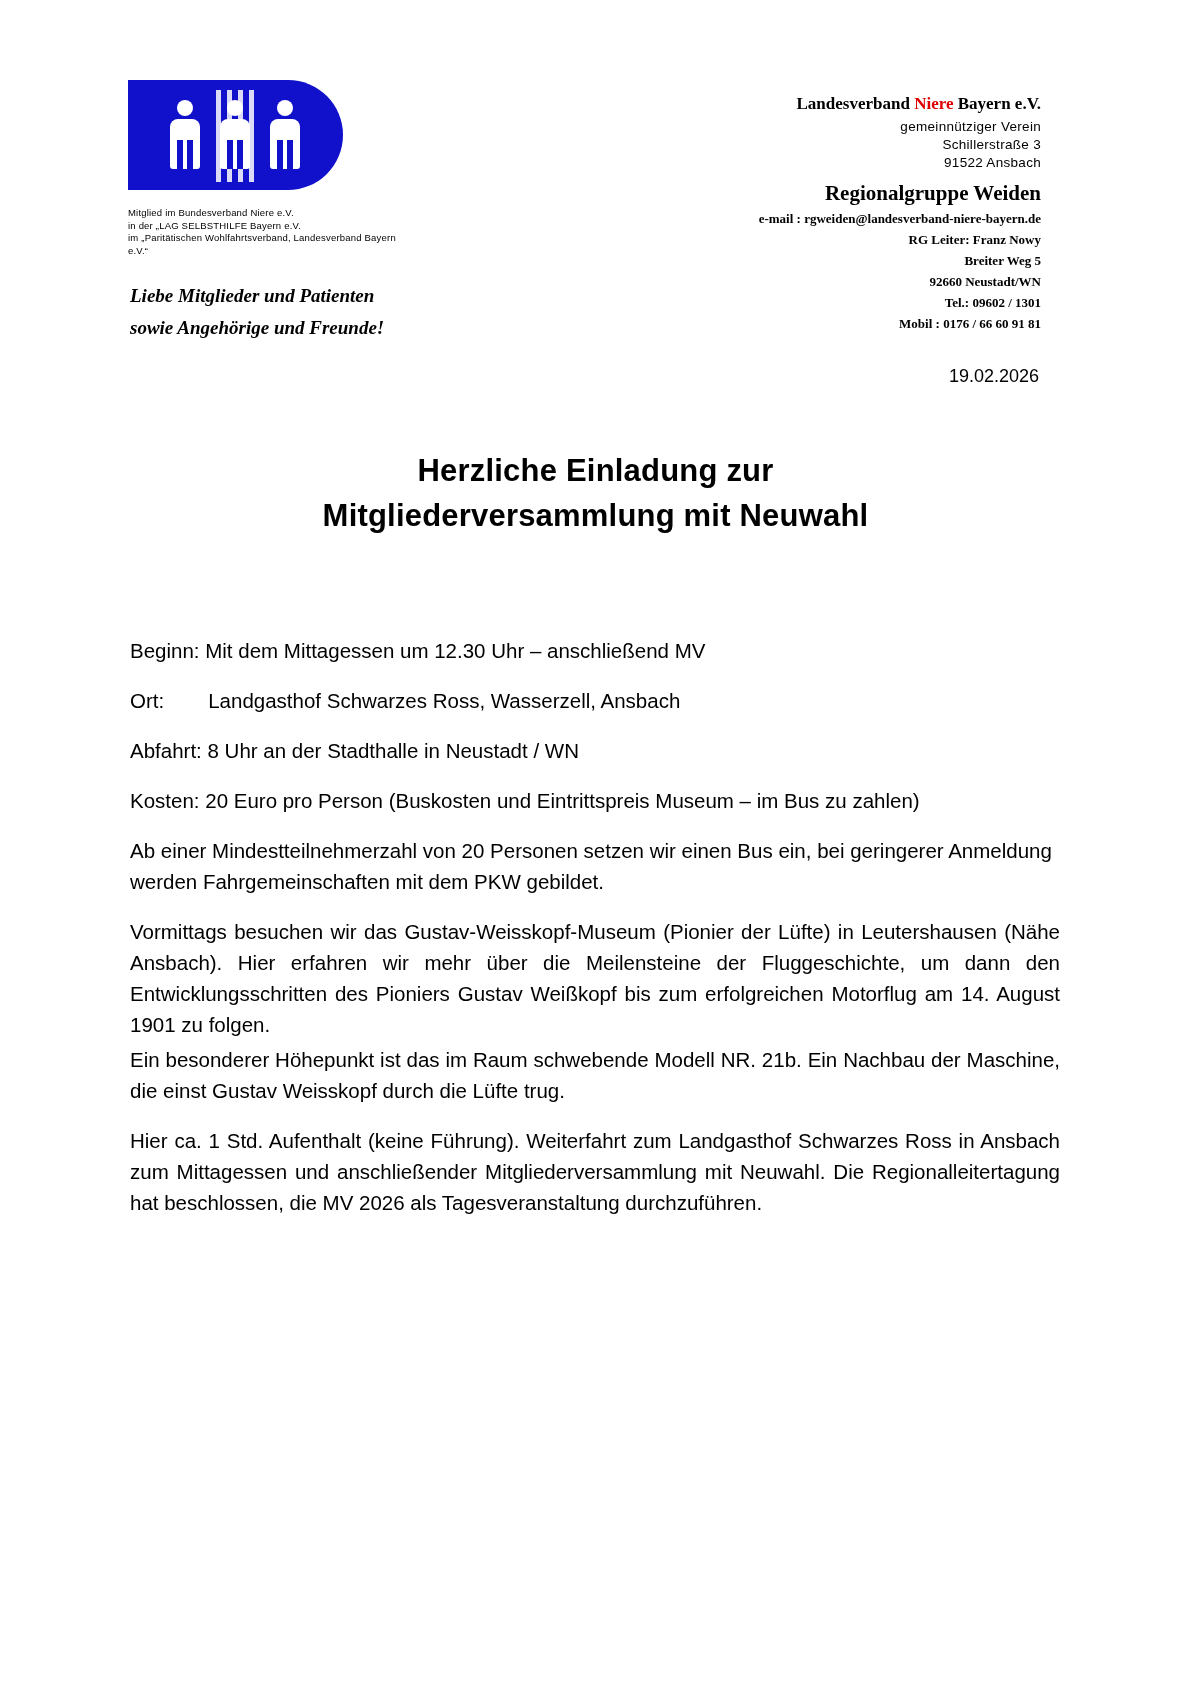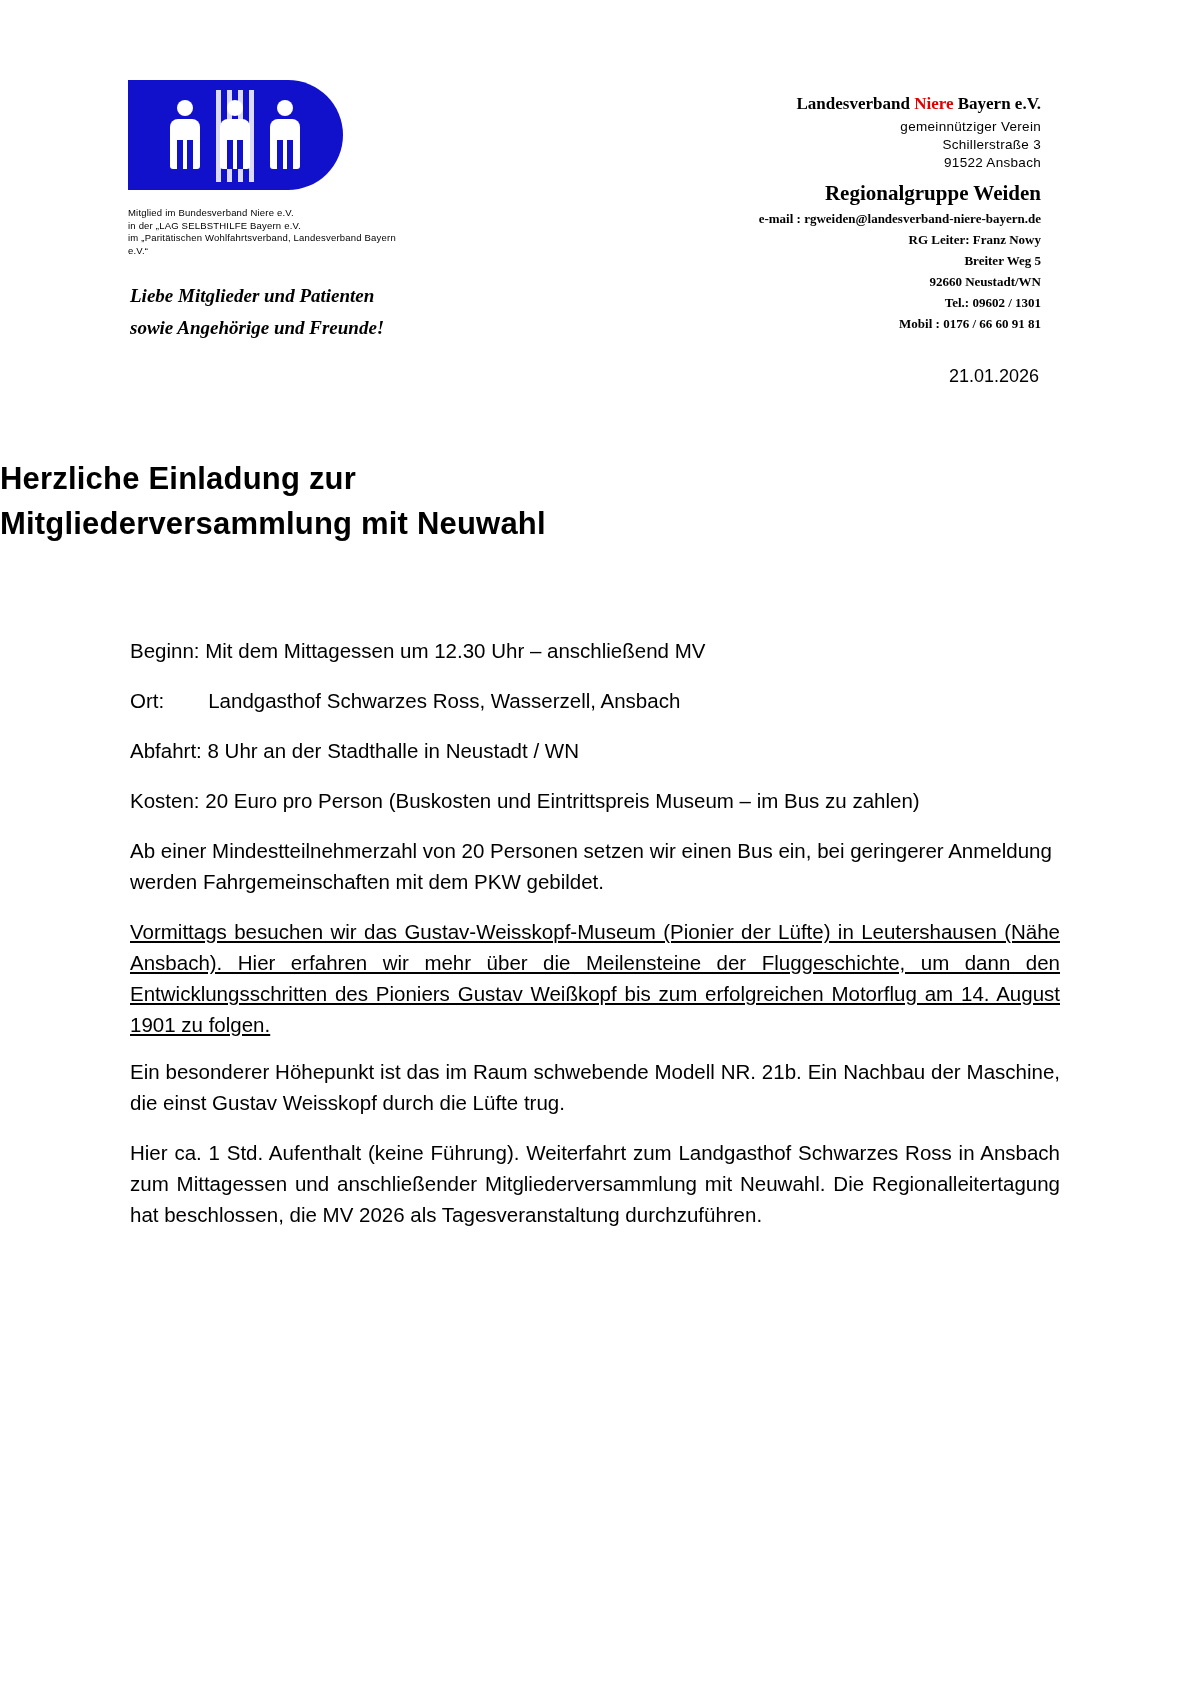--- a/index.html
+++ b/index.html
@@ -171,40 +171,39 @@
     font-size: 18px;
     font-family: "Liberation Sans", sans-serif;
   }
 
   
   .title {
     position: absolute;
     left: 0;
     right: 0;
     top: 448px;
-    text-align: left;
+    text-align: center;
     font-size: 31px;
     font-weight: bold;
     line-height: 45px;
     letter-spacing: .2px;
-    margin-top: 8px;
   }
 
   
   .body-text {
     position: absolute;
     left: 130px;
     top: 635px;
     width: 930px;
     font-size: 20.5px;
     line-height: 31px;
   }
   .body-text p { margin: 0 0 19px 0; }
   .body-text p.just { text-align: justify; }
-  .body-text p.tight { margin-bottom: 16px; text-decoration: underline; }
+  .body-text p.tight { margin-bottom: 4px; }
   .lbl { font-weight: normal; }
   .ort-val { display: inline-block; padding-left: 44px; }
 </style>
 </head>
 <body>
 
 <div class="page">
 
   <div class="header">
 
@@ -255,21 +254,21 @@
       <div class="line">92660 Neustadt/WN</div>
       <div class="line">Tel.: 09602 / 1301</div>
       <div class="line">Mobil : 0176 / 66 60 91 81</div>
     </div>
 
     <div class="salutation">
       <div>Liebe Mitglieder und Patienten</div>
       <div>sowie Angehörige und Freunde!</div>
     </div>
 
-    <div class="date">21.01.2026</div>
+    <div class="date">19.02.2026</div>
   </div>
 
   <div class="title">
     <div>Herzliche Einladung zur</div>
     <div>Mitgliederversammlung mit Neuwahl</div>
   </div>
 
   <div class="body-text">
 
     <p><span class="lbl">Beginn:</span><span> Mit dem Mittagessen um 12.30 Uhr </span><span class="lbl">– anschließend MV</span></p>

